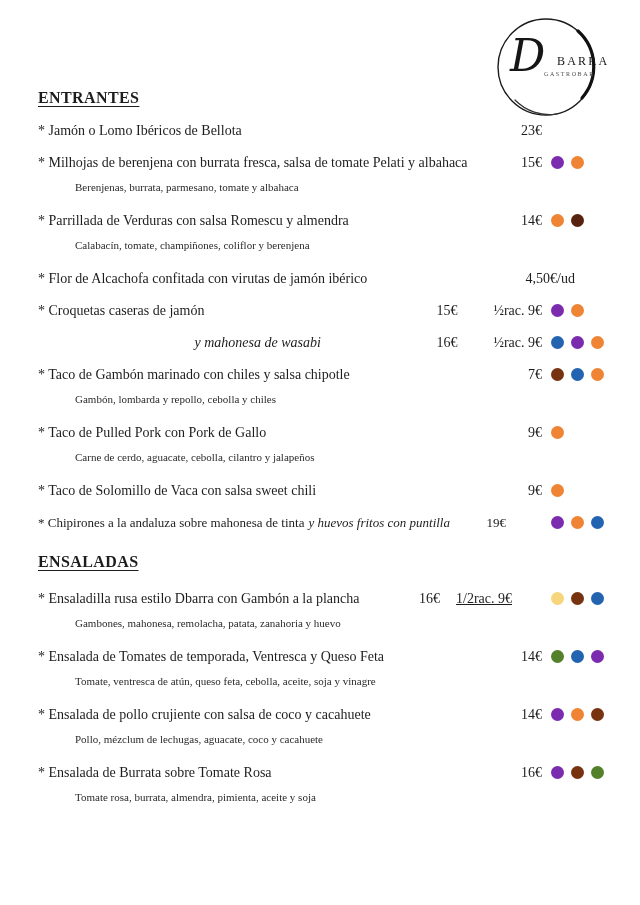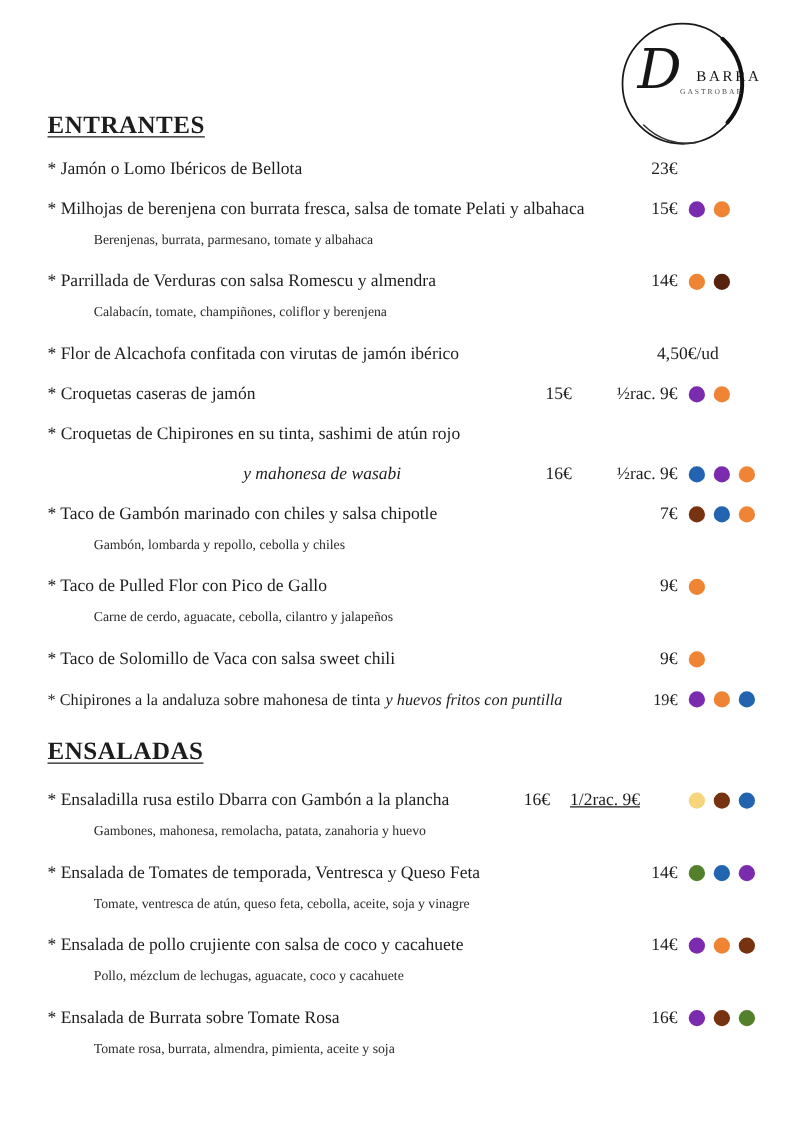--- a/index.html
+++ b/index.html
@@ -12,33 +12,33 @@
   
   .logo{position:absolute;top:16px;right:43px;width:102px;height:102px;}
   .logo svg{position:absolute;inset:0;width:102px;height:102px;}
   .logo .d{position:absolute;left:15px;top:18px;font-size:44px;line-height:1;
            font-style:italic;font-family:"DejaVu Serif",serif;color:#161616;}
   .logo .brand{position:absolute;left:46px;top:38px;font-size:12px;letter-spacing:2.2px;color:#161616;margin-left:16px;}
   .logo .sub{position:absolute;left:49px;top:55px;font-size:6px;letter-spacing:1.6px;color:#4c4c4c;}
 
   
   .section-title{
-    font-size:20px;font-weight:bold;letter-spacing:.4px;margin:0 0 14px 0;
+    font-size:16px;font-weight:bold;letter-spacing:.4px;margin:0 0 14px 0;
     text-decoration:underline;text-underline-offset:3px;text-decoration-thickness:1px;
   }
   .title-2{margin-top:21px;margin-bottom:18px;}
 
   
   .row{display:flex;align-items:center;height:19px;font-size:14px;white-space:nowrap;}
   .row + .row{margin-top:13px;}
   .desc + .row{margin-top:16px;}
   .iname{flex:1;min-width:0;}
   .cont .iname{padding-left:37px;}
   .it{font-style:italic;margin-left:4px;text-align:center;}
-  .tight{font-size:13px;}
+  .tight{font-size:13px;gap:36px;}
 
   .pa{margin-right:36px;}
   .pa2{margin-right:16px;}
   .half.gap{margin-right:30px;text-decoration:underline;}
   .dots{width:57px;margin-left:9px;display:flex;gap:7px;align-items:center;flex:0 0 auto;}
   .dots.narrow{width:24px;}
   .dot{width:13px;height:13px;border-radius:50%;flex:0 0 auto;}
 
   .desc{margin-top:9px;padding-left:37px;font-size:11px;height:14px;color:#2a2a2a;white-space:nowrap;}
 </style>
@@ -95,23 +95,20 @@
   <div class="row">
     <span class="iname">* Croquetas caseras de jamón</span>
     <span class="pa">15€</span>
     <span class="half">½rac. 9€</span>
     <span class="dots">
         <span class="dot" style="background: rgb(123, 43, 173);"></span>
         <span class="dot" style="background: rgb(238, 132, 52);"></span>
       </span>
   </div>
 
-  <div class="row">
-    <span class="iname">* Croquetas de Chipirones en su tinta, sashimi de atún rojo</span>
-  </div>
   <div class="row cont">
     <span class="iname it">y mahonesa de wasabi</span>
     <span class="pa">16€</span>
     <span class="half">½rac. 9€</span>
     <span class="dots">
         <span class="dot" style="background: rgb(34, 100, 176);"></span>
         <span class="dot" style="background: rgb(123, 43, 173);"></span>
         <span class="dot" style="background: rgb(238, 132, 52);"></span>
       </span>
   </div>
@@ -121,21 +118,21 @@
     <span class="price">7€</span>
     <span class="dots">
         <span class="dot" style="background: rgb(119, 50, 15);"></span>
         <span class="dot" style="background: rgb(34, 100, 176);"></span>
         <span class="dot" style="background: rgb(238, 132, 52);"></span>
       </span>
   </div>
   <div class="desc">Gambón, lombarda y repollo, cebolla y chiles</div>
 
   <div class="row">
-    <span class="iname">* Taco de Pulled Flor con Pico de Gallo</span>
+    <span class="iname">* Taco de Pulled Pork con Pork de Gallo</span>
     <span class="price">9€</span>
     <span class="dots">
         <span class="dot" style="background: rgb(238, 132, 52);"></span>
       </span>
   </div>
   <div class="desc">Carne de cerdo, aguacate, cebolla, cilantro y jalapeños</div>
 
   <div class="row">
     <span class="iname">* Taco de Solomillo de Vaca con salsa sweet chili</span>
     <span class="price">9€</span>

